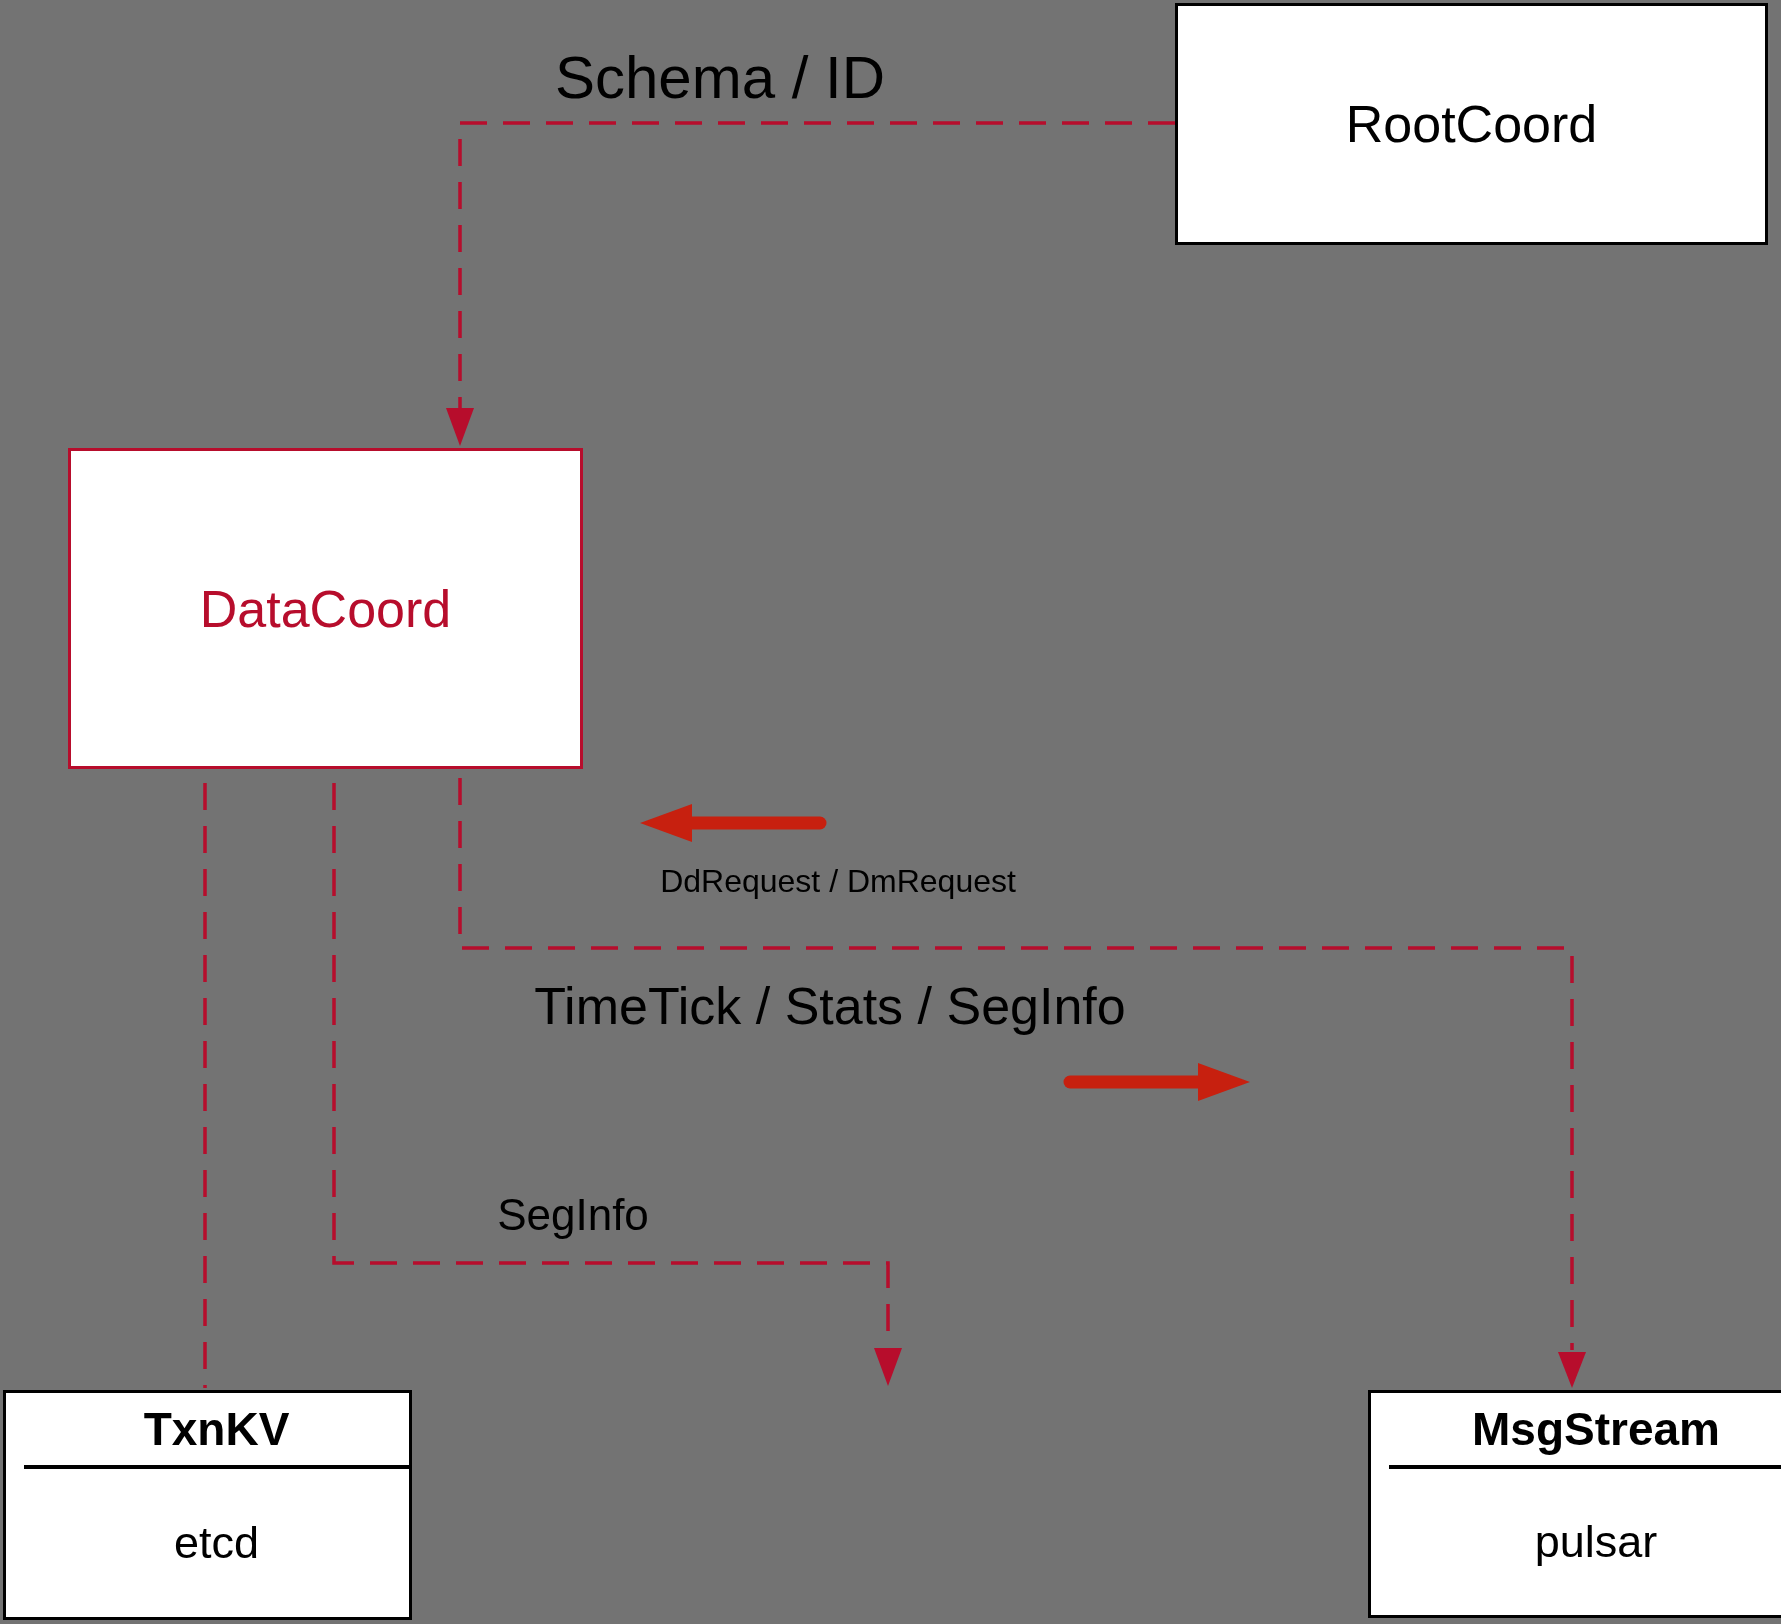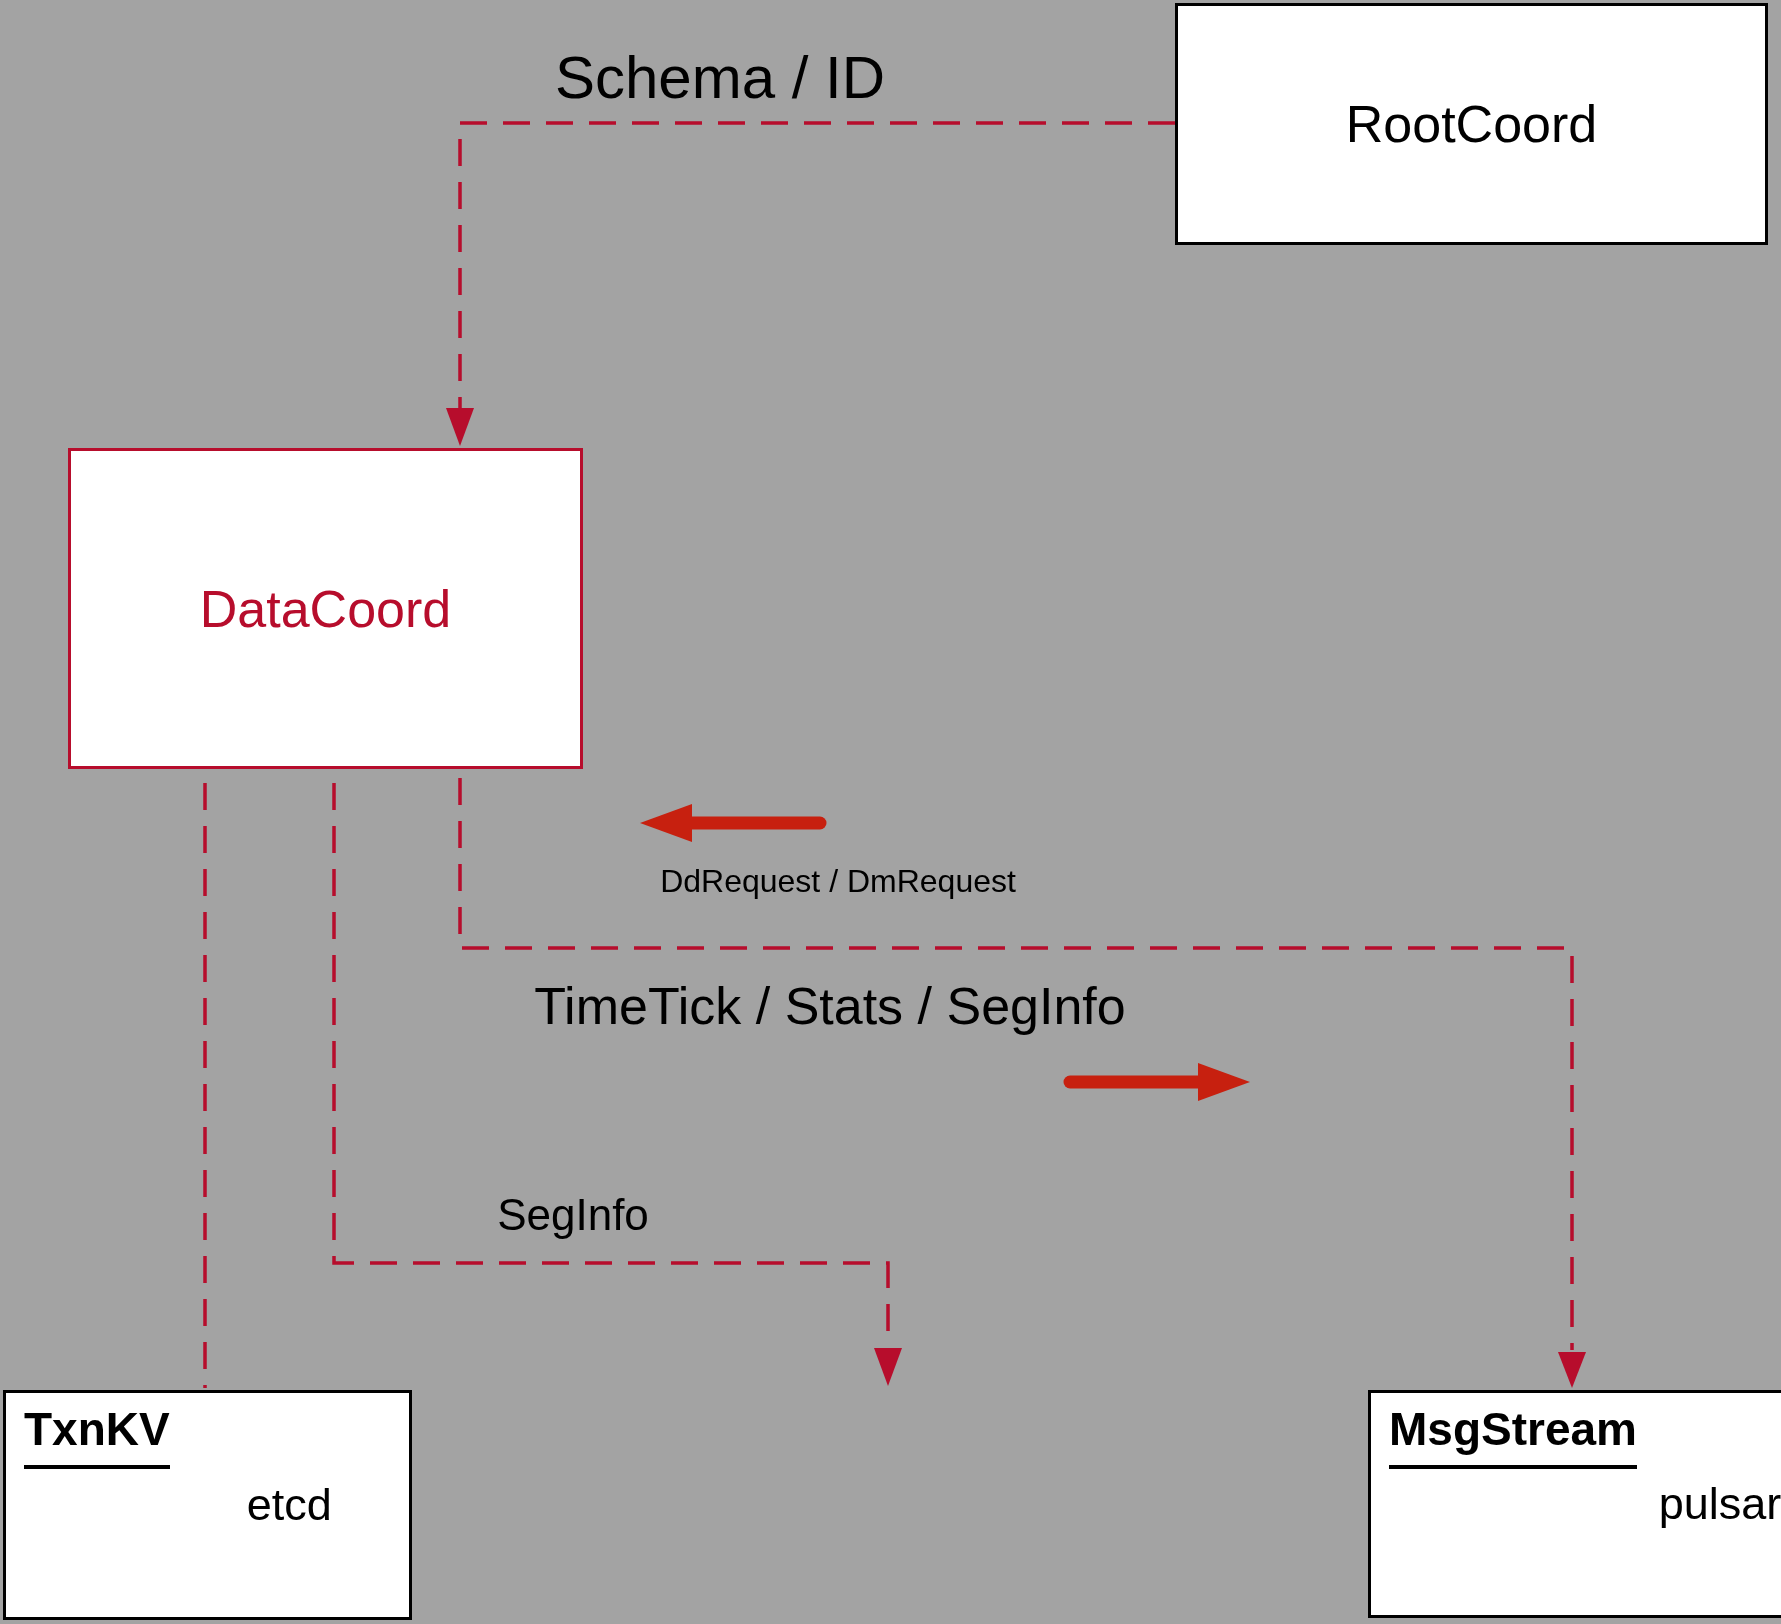--- a/index.html
+++ b/index.html
@@ -6,21 +6,21 @@
     --dashed-line:#b70d2c;
     --solid-arrow:#c7200f;
     --datacoord-accent:#b70d2c;
     --box-border:#000000;
     --text:#000000;
   }
   html,body{margin:0;padding:0;background:#ffffff;}
   .canvas{
     position:relative;
     width:1781px;height:1624px;
-    background:#a3a3a3;
+    background:#737373;
     font-family:"Liberation Sans", sans-serif;
     color:var(--text);
     overflow:hidden;
   }
   .edges{position:absolute;left:0;top:0;width:1781px;height:1624px;}
 
   .node{
     position:absolute;
     display:flex;align-items:center;justify-content:center;
     background:#ffffff;
@@ -30,21 +30,21 @@
   }
   .node-rootcoord{left:1175px;top:3px;width:593px;height:242px;}
   .node-datacoord{
     left:68px;top:448px;width:515px;height:321px;
     border-color:var(--datacoord-accent);
     color:var(--datacoord-accent);
   }
 
   .store{
     position:absolute;
-    display:flex;flex-direction:row;
+    display:flex;flex-direction:column;
     background:#ffffff;
     box-sizing:border-box;
     border:3px solid var(--box-border);
     padding-left:18px;
   }
   .store-txnkv{left:3px;top:1390px;width:409px;height:230px;}
   .store-kv{left:685px;top:1388px;width:408px;height:230px;}
   .store-msgstream{left:1368px;top:1390px;width:438px;height:228px;}
   .store-header{
     height:72px;flex:0 0 72px;

